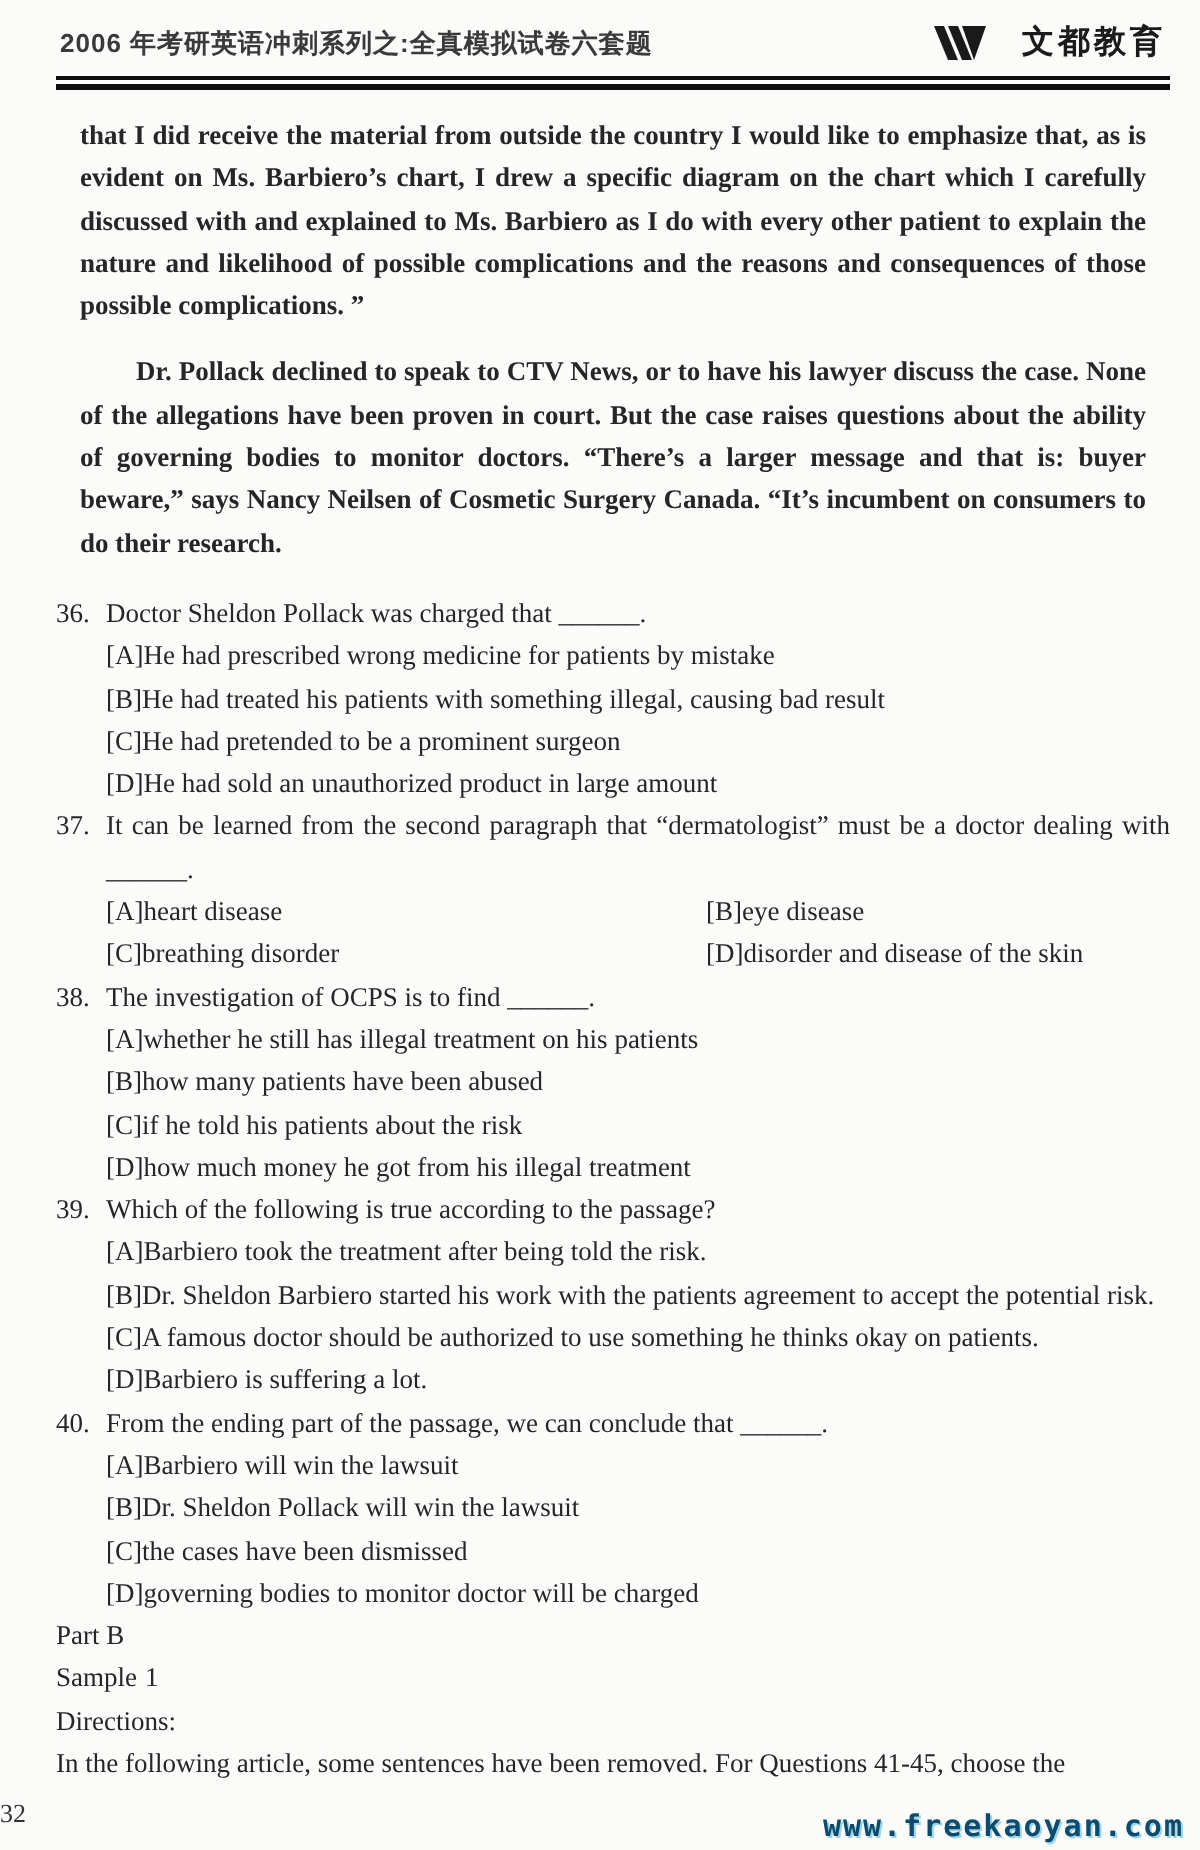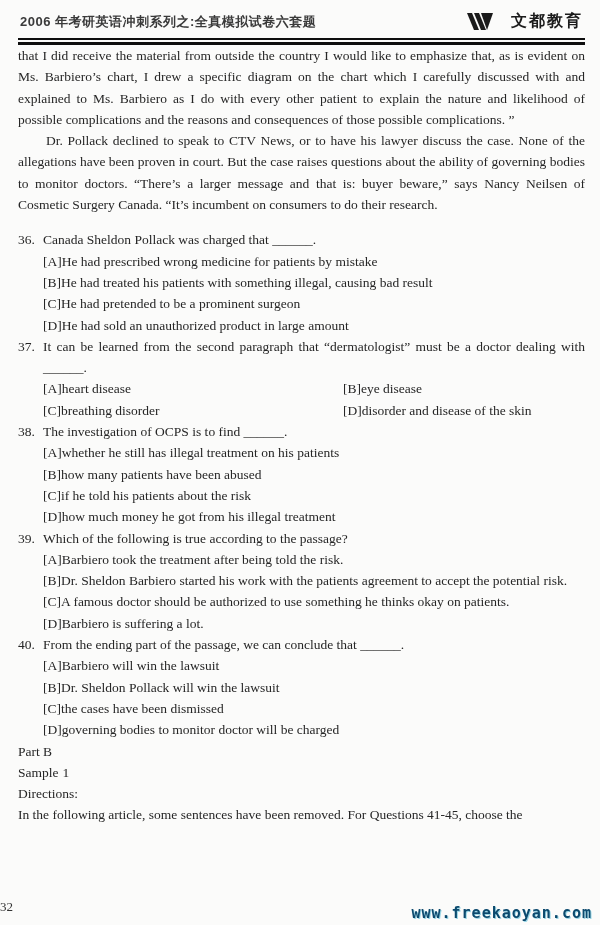--- a/index.html
+++ b/index.html
@@ -2,38 +2,38 @@
 <html><head>
 <meta charset="utf-8">
 <style>
   html,body { margin:0; padding:0; }
   body {
     width:600px; height:925px; position:relative; overflow:hidden;
     background:#fbfbfa; color:#262626;
     font-family:"Liberation Serif","DejaVu Serif",serif;
     font-size:13.5px;
   }
-  .page { padding:0 15px 0 18px; }
+  .page { padding:0 15px 0 28px; }
 
   
   .header {
     display:flex; justify-content:space-between; align-items:center;
     padding:11px 2px 5px 2px;
     font-family:"Liberation Sans","DejaVu Sans",sans-serif;
   }
   .header-title { font-size:13px; font-weight:bold; color:#3a3a3a; letter-spacing:0.5px; }
   .brand { display:flex; align-items:center; gap:18px; }
   .brand-name { font-size:16px; font-weight:bold; color:#1b1b1b; letter-spacing:2px; }
   .w-icon svg { display:block; }
   .rule { margin:1px 0 0 0; }
   .rule .r1 { height:2px; background:#0e0e0e; }
   .rule .r2 { height:3px; background:#0e0e0e; margin-top:2px; }
 
   
-  p.passage-para { margin:0; text-align:justify; line-height:21.3px; }
+  p.passage-para { margin:12px; text-align:justify; line-height:21.3px;font-weight:bold; }
   .p1 { margin-top:7px; }
   .p2 { text-indent:28px; }
 
   
   .questions { margin-top:14px; }
   .q-row { display:flex; line-height:21.3px; }
   .q-num { flex:0 0 25px; }
   .q-stem { flex:1; text-align:justify; }
   .options { padding-left:25px; }
   .option { display:flex; line-height:21.3px; }
@@ -84,21 +84,21 @@
   </div>
 
   <p class="passage-para p1">that I did receive the material from outside the country I would like to emphasize that, as is evident on Ms. Barbiero’s chart, I drew a specific diagram on the chart which I carefully discussed with and explained to Ms. Barbiero as I do with every other patient to explain the nature and likelihood of possible complications and the reasons and consequences of those possible complications. ”</p>
   <p class="passage-para p2">Dr. Pollack declined to speak to CTV News, or to have his lawyer discuss the case. None of the allegations have been proven in court. But the case raises questions about the ability of governing bodies to monitor doctors. “There’s a larger message and that is: buyer beware,” says Nancy Neilsen of Cosmetic Surgery Canada. “It’s incumbent on consumers to do their research.</p>
 
   <div class="questions">
 
     <div class="q-block">
       <div class="q-row">
         <span class="q-num">36.</span>
-        <span class="q-stem">Canada Sheldon Pollack was charged that ______.</span>
+        <span class="q-stem">Doctor Sheldon Pollack was charged that ______.</span>
       </div>
       <div class="options">
         <div class="option">
             <span class="opt-label">[A]</span>
             <span class="opt-text">He had prescribed wrong medicine for patients by mistake</span>
           </div>
         <div class="option">
             <span class="opt-label">[B]</span>
             <span class="opt-text">He had treated his patients with something illegal, causing bad result</span>
           </div>

